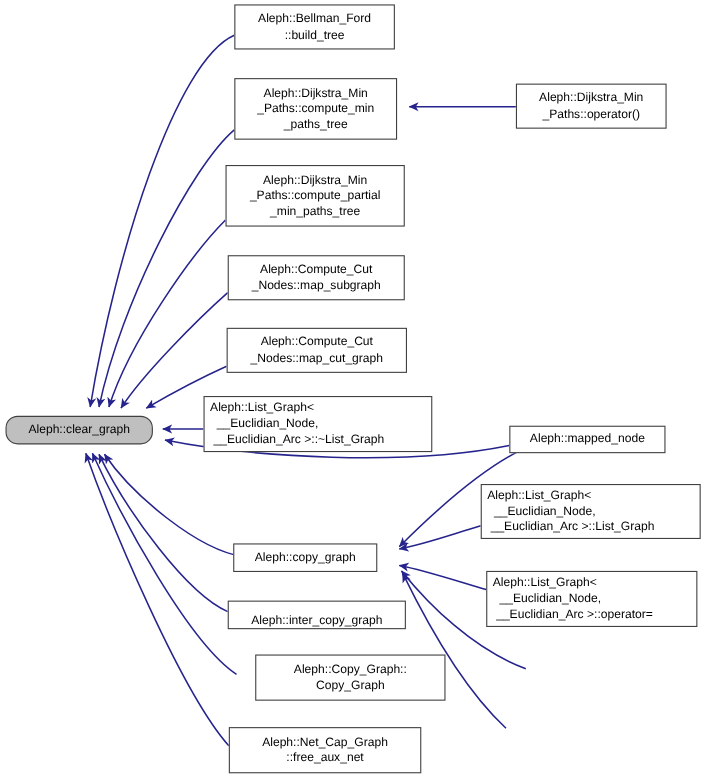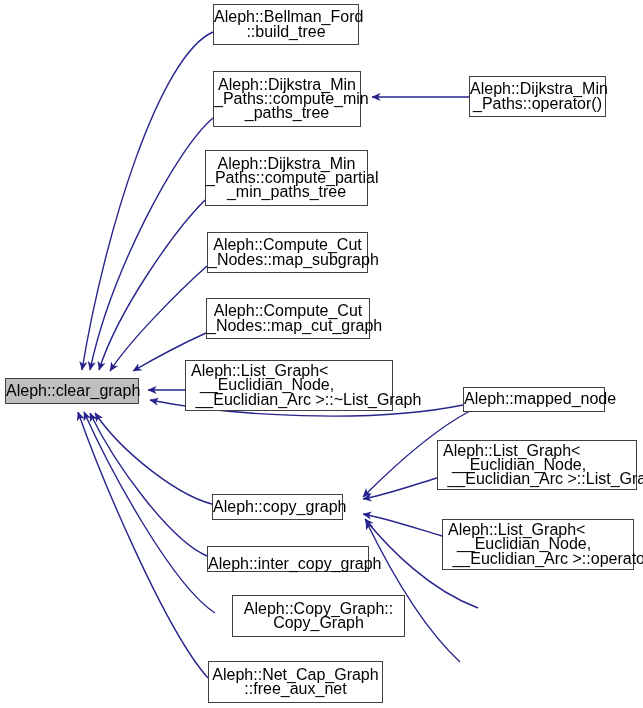--- a/index.html
+++ b/index.html
@@ -25,21 +25,21 @@
     width: 643px;
     height: 708px;
     pointer-events: none;
   }
   .node {
     position: absolute;
     box-sizing: border-box;
     border: 1px solid #404040;
     background: #ffffff;
     color: #000000;
-    font-size: 16px;
+    font-size: 11px;
     line-height: 14.2px;
     text-align: center;
     display: flex;
     align-items: center;
     justify-content: center;
     z-index: 5;
     white-space: pre;
   }
   .node.left-align {
     text-align: left;
@@ -81,21 +81,21 @@
       <path d="M463,405 C370,424 230,416 150,400"></path>
       <path d="M470,411 C430,432 390,470 363,497"></path>
       <path d="M437,478 C410,486 385,495 363,499"></path>
       <path d="M442,536 C415,528 385,518 363,514"></path>
       <path d="M478,608 C430,590 390,550 365,519"></path>
       <path d="M460,662 C420,625 385,560 366,521"></path>
       <path d="M469,97 L372,97"></path>
     </g>
   </svg>
 
-  <div class="node current" style="left: 5px; top: 378px; width: 134px; height: 26px; background: rgb(191, 191, 191);">
+  <div class="node current" style="left: 5px; top: 378px; width: 134px; height: 26px; background: rgb(191, 191, 191); border-radius: 11px;">
     <span class="node-label">Aleph::clear_graph</span>
   </div>
   <div class="node" style="left: 213px; top: 4px; width: 146px; height: 41px;">
     <span class="node-label">Aleph::Bellman_Ford
 ::build_tree</span>
   </div>
   <div class="node" style="left: 213px; top: 71px; width: 148px; height: 56px;">
     <span class="node-label">Aleph::Dijkstra_Min
 _Paths::compute_min
 _paths_tree</span>

